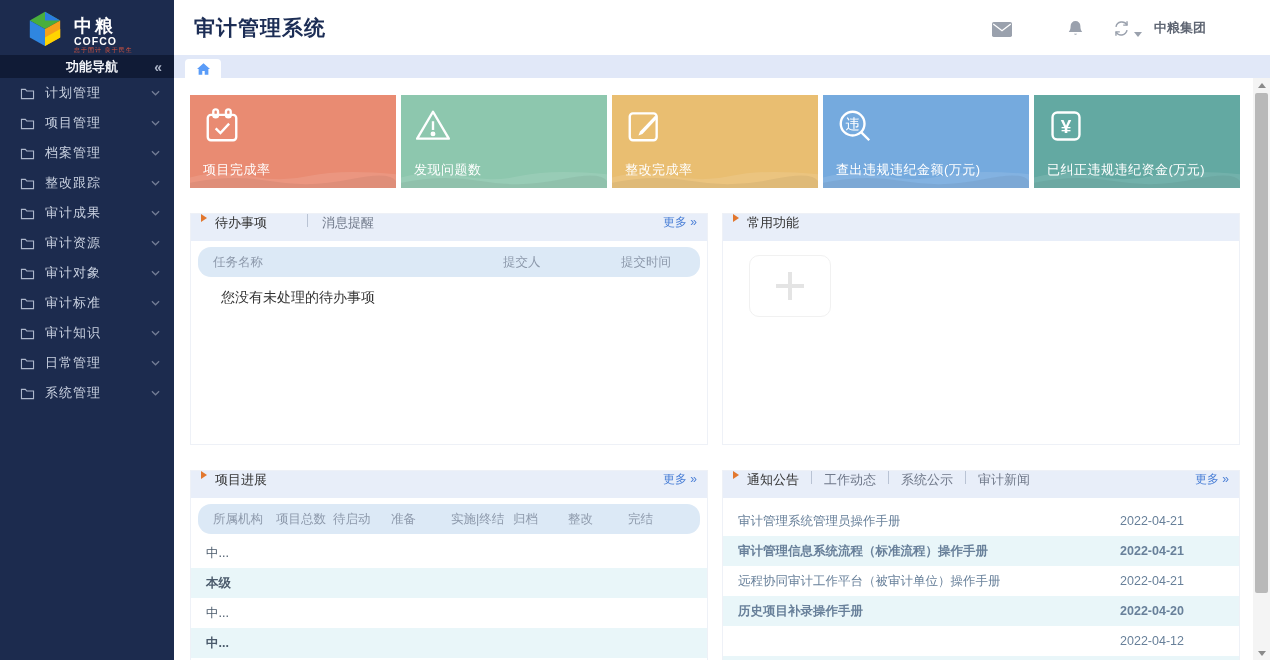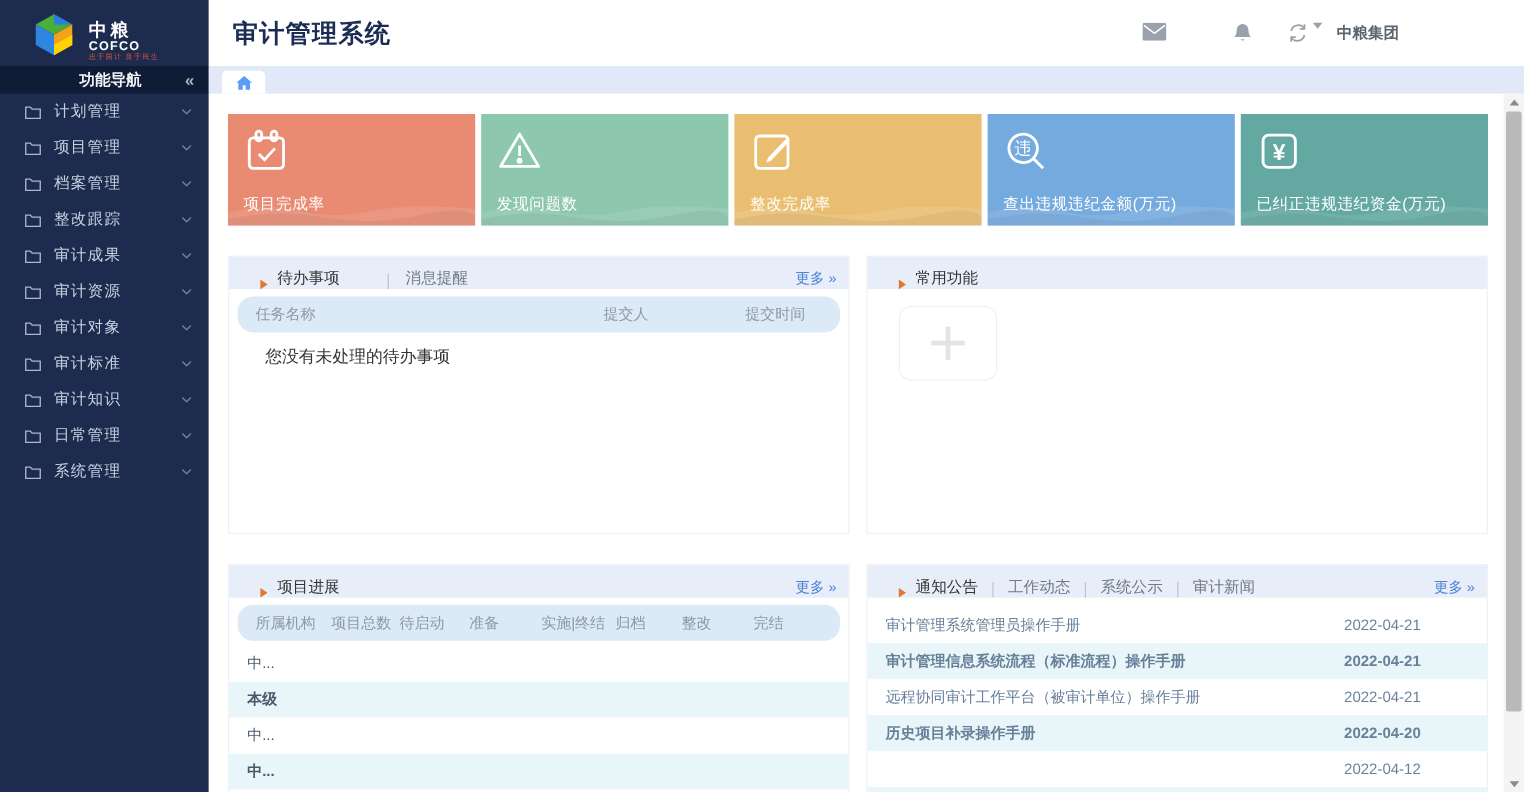--- a/index.html
+++ b/index.html
@@ -4,39 +4,39 @@
 <style>
   * { margin:0; padding:0; box-sizing:border-box; }
   html,body { width:1270px; height:660px; overflow:hidden; }
   body { font-family:"Liberation Sans","DejaVu Sans",sans-serif; font-size:13px; background:#fff; }
   .app { display:flex; width:1270px; height:660px; }
 
   
   .sidebar { width:174px; height:660px; background:#1c2b4e; flex:0 0 174px; display:flex; flex-direction:column; }
   .logo-area { height:55px; display:flex; align-items:center; padding-left:26px; gap:10px; }
   .logo-text { display:flex; flex-direction:column; line-height:1.05; }
-  .logo-cn { color:#fff; font-weight:bold; font-size:15px; letter-spacing:3px;margin-top:15px; }
+  .logo-cn { color:#fff; font-weight:bold; font-size:18px; letter-spacing:3px;margin-top:15px; }
   .logo-en { color:#fff; font-weight:bold; font-size:10.5px; letter-spacing:1px; }
   .logo-tag { color:#d8543f; font-size:6px; letter-spacing:1px; white-space:nowrap; }
   .nav-band { height:23px; background:#101b36; color:#f0f2f7; font-weight:bold; font-size:13px;
               display:flex; align-items:center; padding:0 12px; }
   .nav-band .band-title { flex:1; text-align:center; padding-left:18px; }
   .nav-band .collapse { color:#aab3c6; font-size:14px; cursor:pointer; }
   .menu { }
   .menu-item { height:30px; display:flex; align-items:center; padding:0 14px 0 20px; color:#c9d1e0;
                font-size:13px; cursor:pointer; }
   .menu-item .f-icon { margin-right:10px; display:flex; }
   .menu-item .m-label { flex:1; letter-spacing:1px; }
   .menu-item .chev { display:flex; opacity:.75; }
 
   
   .main { flex:1; position:relative; background:#fff; display:flex; flex-direction:column; }
   .topbar { height:55px; display:flex; align-items:center; padding-left:20px; }
   .page-title { font-size:21px; font-weight:bold; color:#1c2d55; letter-spacing:1px; }
-  .top-icons { margin-left:auto; margin-right:104px; display:flex; align-items:flex-start; }
+  .top-icons { margin-left:auto; margin-right:64px; display:flex; align-items:flex-end; }
   .ticon { display:flex; align-items:center; cursor:pointer; }
   .i-mail { margin-right:56px; }
   .i-bell { margin-right:30px; }
   .i-refresh { margin-right:4px; }
   .caret-down { width:0; height:0; border-left:4px solid transparent; border-right:4px solid transparent;
                 border-top:5px solid #9aa1ad; margin-right:12px; }
   .org-name { color:#5f6673; font-size:13px; font-weight:bold; }
 
   .tabstrip { height:23px; background:#e1e8f8; display:flex; align-items:flex-end; padding-left:11px; }
   .tab-home { width:36px; height:19px; background:#fff; border-radius:4px 4px 0 0; display:flex;
@@ -47,21 +47,21 @@
   
   .cards { display:flex; gap:5px; }
   .card { flex:1; height:93px; position:relative; color:#fff; overflow:hidden; cursor:pointer; }
   .card .c-icon { position:absolute; top:12px; left:13px; }
   .card .c-label { position:absolute; left:13px; bottom:9px; font-size:13px; letter-spacing:.5px; }
   .card svg.wave { position:absolute; bottom:0; left:0; width:100%; height:26px; }
 
   
   .panel-row { display:flex; gap:14px; margin-top:25px; }
   .panel { width:518px; border:1px solid #eef1f7; background:#fff; }
-  .panel-head { height:27px; background:#e8eef9; display:flex; align-items:flex-end; padding:0 10px 0 26px; }
+  .panel-head { height:27px; background:#e8eef9; display:flex; align-items:flex-start; padding:0 10px 0 10px; }
   .bullet { width:0; height:0; border-left:6px solid #e2772e; border-top:4px solid transparent;
             border-bottom:4px solid transparent; margin-right:8px; }
   .ptab { font-size:13px; color:#333; cursor:pointer; }
   .ptab.inactive { color:#70798a; }
   .vdiv { width:1px; height:13px; background:#b9c3d4; display:inline-block; }
   .more-link { margin-left:auto; color:#4a7fd6; font-size:12px; cursor:pointer; white-space:nowrap; }
   .table-head { margin:6px 7px 0; height:30px; background:#dce9f6; display:flex; align-items:center;
                 color:#8d99ab; font-size:12.5px;border-radius:13px; }
   .todo-cols { padding-left:15px; }
   .todo-cols .col0 { width:290px; } .todo-cols .col1 { width:118px; } .todo-cols .col2 { flex:1; }

